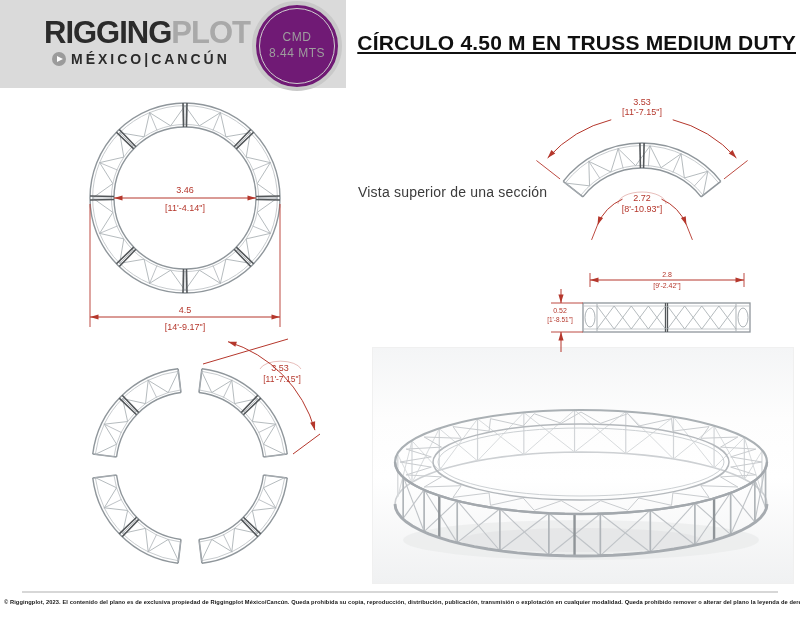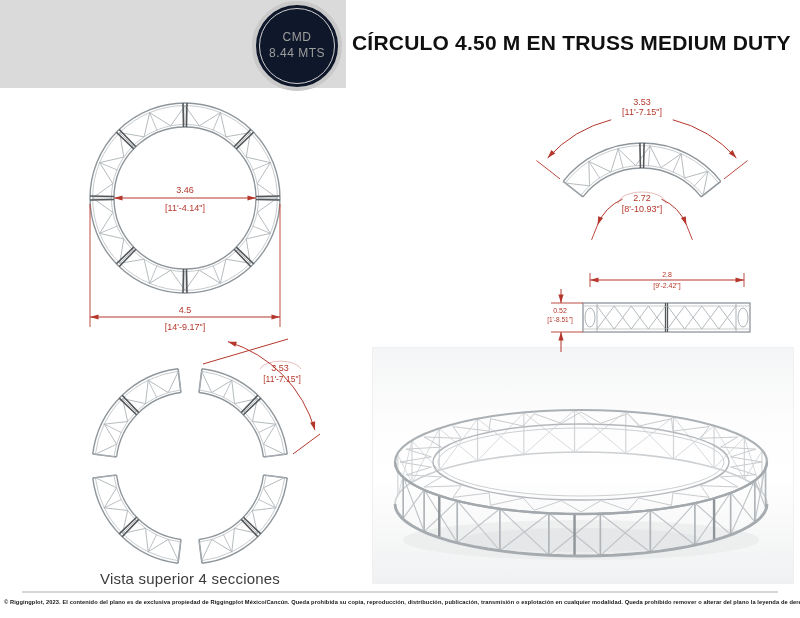--- a/index.html
+++ b/index.html
@@ -9,26 +9,26 @@
   .band{position:absolute;left:0;top:0;width:346px;height:88px;background:#dadada;}
   .logo{position:absolute;left:44px;top:17px;width:260px;}
   .brand{font-weight:700;font-size:31px;letter-spacing:-1px;line-height:1;color:#2b2b2b;white-space:nowrap;}
   .brand .lt{color:#a9a9a9;}
   .brand2{display:flex;align-items:center;margin-top:3px;padding-left:8px;}
   .play{width:14px;height:14px;border-radius:50%;background:#9b9b9b;position:relative;margin-right:5px;flex:0 0 auto;}
   .play .tri{position:absolute;left:5px;top:4px;width:0;height:0;border-left:6px solid #fff;
              border-top:3.5px solid transparent;border-bottom:3.5px solid transparent;}
   .region{font-weight:700;font-size:14px;letter-spacing:3px;color:#2b2b2b;white-space:nowrap;}
   .badge{position:absolute;left:252px;top:1px;width:82px;height:82px;border-radius:50%;
-         background:#0f172a;border:4px solid #c9c9c9;}
+         background:#701a75;border:4px solid #c9c9c9;}
   .badge-inner{position:absolute;left:3px;top:3px;right:3px;bottom:3px;border:1px solid #cfcfcf;
          border-radius:50%;display:flex;flex-direction:column;align-items:center;justify-content:center;}
   .badge-inner div{color:#9e9e9e;font-size:12px;letter-spacing:.5px;line-height:1.3;font-weight:400;}
-  .title{position:absolute;left:352px;top:31px;width:444px;text-align:left;
-         font-size:21px;font-weight:700;color:#101010;letter-spacing:.2px;white-space:nowrap;}
+  .title{position:absolute;left:352px;top:31px;width:444px;text-align:right;
+         font-size:21px;font-weight:700;color:#101010;letter-spacing:.2px;white-space:nowrap;text-decoration:underline;}
   
   .viewlabel{position:absolute;font-size:14px;color:#3b3b3b;letter-spacing:.2px;white-space:nowrap;}
   
   svg.diag{position:absolute;overflow:visible;pointer-events:none;}
   text.dim{fill:#b5372c;font-family:"Liberation Sans",sans-serif;text-anchor:middle;}
   .s9{font-size:9px;} .s85{font-size:8.5px;} .s7{font-size:7px;} .s65{font-size:6.5px;}
   
   .render{position:absolute;left:372px;top:347px;width:420px;height:235px;
           background:linear-gradient(180deg,#f4f5f6 0%,#fdfdfd 30%,#ffffff 55%,#f0f1f2 100%);
           border:1px solid #f0f0f0;}
@@ -37,20 +37,29 @@
   .rule{position:absolute;left:22px;top:591px;width:756px;height:1.5px;background:#d7d7d7;}
   .footer{position:absolute;left:4px;right:4px;top:599px;text-align:center;
           font-size:5.7px;font-weight:700;color:#151515;letter-spacing:.1px;white-space:nowrap;}
 </style>
 </head>
 <body>
 
 <div id="page">
 
   <div class="band"></div>
+  <div class="logo">
+    <div class="brand"><span>RIGGING</span><span class="lt">PLOT</span></div>
+    <div class="brand2">
+      <span class="play">
+          <span class="tri"></span>
+        </span>
+      <span class="region">MÉXICO|CANCÚN</span>
+    </div>
+  </div>
   <div class="badge">
     <div class="badge-inner">
       <div>CMD</div>
       <div>8.44 MTS</div>
     </div>
   </div>
   <div class="title">CÍRCULO 4.50 M EN TRUSS MEDIUM DUTY</div>
 
   <div class="render">
     <svg id="svg3d" viewBox="0 0 420 235">
@@ -256,20 +265,21 @@
         <line x1="62.49517498079421" y1="132.01888351603623" x2="56.57517498079421" y2="146.89888351603622" stroke="#b5372c" stroke-width="0.9"></line>
         <polygon points="151.50482501920578,132.01888351603623 145.90999095329687,125.1117978950999 150.73134699704417,123.16384360933716" fill="#b5372c"></polygon>
         <line x1="151.50482501920578" y1="132.01888351603623" x2="157.42482501920577" y2="146.89888351603622" stroke="#b5372c" stroke-width="0.9"></line>
         <path d="M 83,111 A 24 12 0 0 1 131,111" fill="none" stroke="rgba(187,70,60,.35)" stroke-width="1"></path>
       </g>
     <text class="dim s9" x="107" y="12">3.53</text>
     <text class="dim s9" x="107" y="22">[11'-7.15"]</text>
     <text class="dim s9" x="107" y="108">2.72</text>
     <text class="dim s9" x="107" y="119">[8'-10.93"]</text>
   </svg>
+  <div class="viewlabel" style="left:358px;top:184px">Vista superior de una sección</div>
 
   <svg class="diag" id="svgC" style="left:540px;top:262px" width="225" height="100" viewBox="0 0 225 100">
     <g id="gC">
         <rect x="43" y="41" width="167" height="29" fill="#fff" stroke="#8f969b" stroke-width="1.3"></rect>
         <line x1="43" y1="44" x2="210" y2="44" stroke="#b9bec2" stroke-width="0.8"></line>
         <line x1="43" y1="67" x2="210" y2="67" stroke="#b9bec2" stroke-width="0.8"></line>
         <line x1="57" y1="41" x2="57" y2="70" stroke="#adb3b7" stroke-width="1"></line>
         <line x1="196" y1="41" x2="196" y2="70" stroke="#adb3b7" stroke-width="1"></line>
         <ellipse cx="50" cy="55.5" rx="5" ry="9.5" fill="none" stroke="#adb3b7" stroke-width="1"></ellipse>
         <ellipse cx="203" cy="55.5" rx="5" ry="9.5" fill="none" stroke="#adb3b7" stroke-width="1"></ellipse>
@@ -398,17 +408,16 @@
         <line x1="115" y1="26" x2="200" y2="1" stroke="#b5372c" stroke-width="1"></line>
         <path d="M140.01,3.68 A130 130 0 0 1 226.96,92.17" fill="none" stroke="#b5372c" stroke-width="1"></path>
         <polygon points="140.0083216139558,3.6803817248054003 148.8970784719207,3.6791488494447666 147.3767456073625,8.651933580452551" fill="#b5372c"></polygon>
         <polygon points="226.96402047198146,92.1671437437901 222.12182253809735,84.7130764534386 227.1203833569766,83.2797622031902" fill="#b5372c"></polygon>
         <line x1="205" y1="116" x2="232" y2="96" stroke="#b5372c" stroke-width="1"></line>
         <path d="M 172,31 A 21 10 0 0 1 213,31" fill="none" stroke="rgba(187,70,60,.35)" stroke-width="1"></path>
       </g>
     <text class="dim s9" x="192" y="33">3.53</text>
     <text class="dim s85" x="194" y="44">[11'-7.15"]</text>
   </svg>
-  <div class="viewlabel" style="left:90px;top:570px;width:200px;text-align:center;font-size:15px">Vista superior 4 secciones</div>
 
   <div class="rule"></div>
   <div class="footer">© Riggingplot, 2023. El contenido del plano es de exclusiva propiedad de Riggingplot México/Cancún. Queda prohibida su copia, reproducción, distribución, publicación, transmisión o explotación en cualquier modalidad. Queda prohibido remover o alterar del plano la leyenda de derechos de autor o la que manifieste la autoría del material.</div>
 </div>
 
 </body></html>

